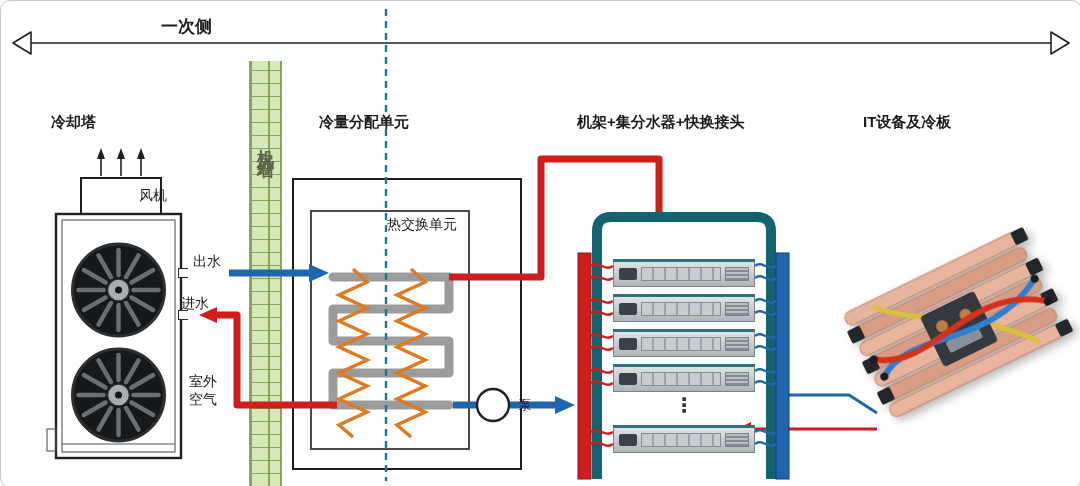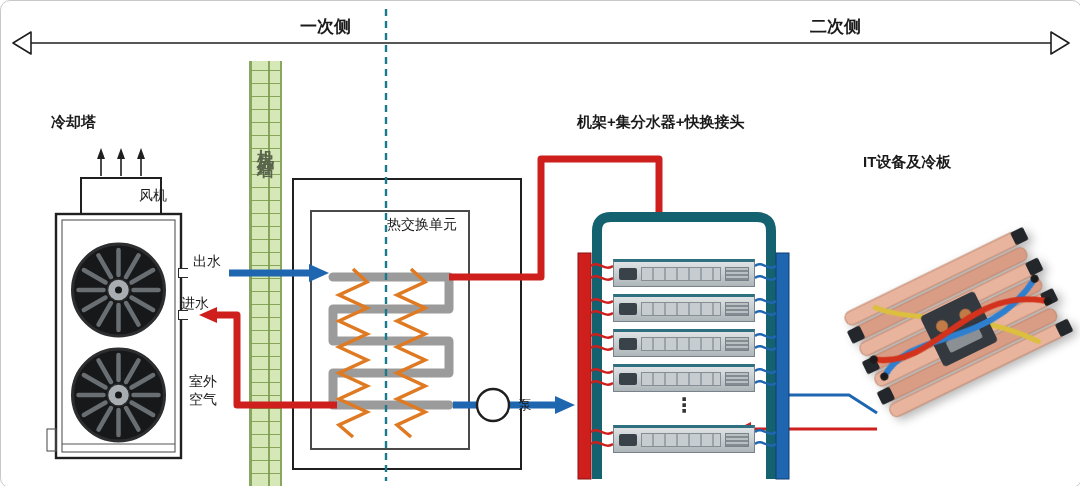--- a/index.html
+++ b/index.html
@@ -16,21 +16,21 @@
     background-image:
       repeating-linear-gradient(0deg, rgba(122,154,74,.85) 0 1.5px, transparent 1.5px 13px),
       repeating-linear-gradient(90deg, rgba(122,154,74,.85) 0 1.5px, transparent 1.5px 17px);
     border-left:2px solid #8aa762;border-right:2px solid #8aa762;box-sizing:border-box;
   }
   .wall-label{
     position:absolute;top:74px;left:50%;transform:translateX(-50%);
     writing-mode:vertical-rl;font-size:17px;font-weight:700;color:#59664b;letter-spacing:4px;
   }
   
-  .side-label{position:absolute;font-size:17px;font-weight:600;text-align:right;}
+  .side-label{position:absolute;font-size:17px;font-weight:600;text-align:left;}
   .title{position:absolute;font-size:15px;font-weight:700;}
   .lbl{position:absolute;font-size:14px;white-space:pre-line;line-height:1.25;}
   .small-center{text-align:center;margin-left:32px;}
   .ellipsis{position:absolute;font-size:20px;font-weight:700;text-align:center;color:#333;}
   .port-icon{position:absolute;width:9px;height:8px;border:1.6px solid #2a2a2a;border-right:none;background:#fff;}
   
   .arrow-line{stroke:#1f1f1f;stroke-width:1.6;}
   .arrow-head-open{fill:#ffffff;stroke:#1f1f1f;stroke-width:1.6;stroke-linejoin:round;}
   .up-arrow{stroke:#1f1f1f;stroke-width:1.6;}
   .up-arrow-head{fill:#1f1f1f;}
@@ -187,25 +187,25 @@
         <use href="#hoseR" x="754" y="342" class="hose-right"></use>
         <use href="#hoseR" x="754" y="377" class="hose-right"></use>
         <use href="#hoseR" x="754" y="438" class="hose-right"></use>
       </g>
     </g>
 
     <line x1="385" y1="8" x2="385" y2="480" class="divider"></line>
   </svg>
 
   <div class="side-label" style="left:160px;top:14px;width:190px;">一次侧</div>
-  <div class="side-label" style="left:630px;top:14px;width:230px;">二次侧</div>
 
   <div class="title" style="left:50px;top:112px;width:120px;">冷却塔</div>
+  <div class="title" style="left:318px;top:112px;width:120px;">冷量分配单元</div>
   <div class="title" style="left:576px;top:112px;width:210px;">机架+集分水器+快换接头</div>
-  <div class="title" style="left:862px;top:112px;width:140px;margin-top:40px;">IT设备及冷板</div>
+  <div class="title" style="left:862px;top:112px;width:140px;">IT设备及冷板</div>
 
   <div class="lbl small-center" style="left:80px;top:186px;width:80px;">风机</div>
   <span class="port-icon" style="left:177px;top:267px;"></span>
   <div class="lbl" style="left:192px;top:252px;">出水</div>
   <span class="port-icon" style="left:177px;top:309px;"></span>
   <div class="lbl" style="left:180px;top:294px;">进水</div>
   <div class="lbl" style="left:188px;top:372px;">室外
 空气</div>
 
   <div class="lbl small-center" style="left:310px;top:215px;width:158px;">热交换单元</div>

